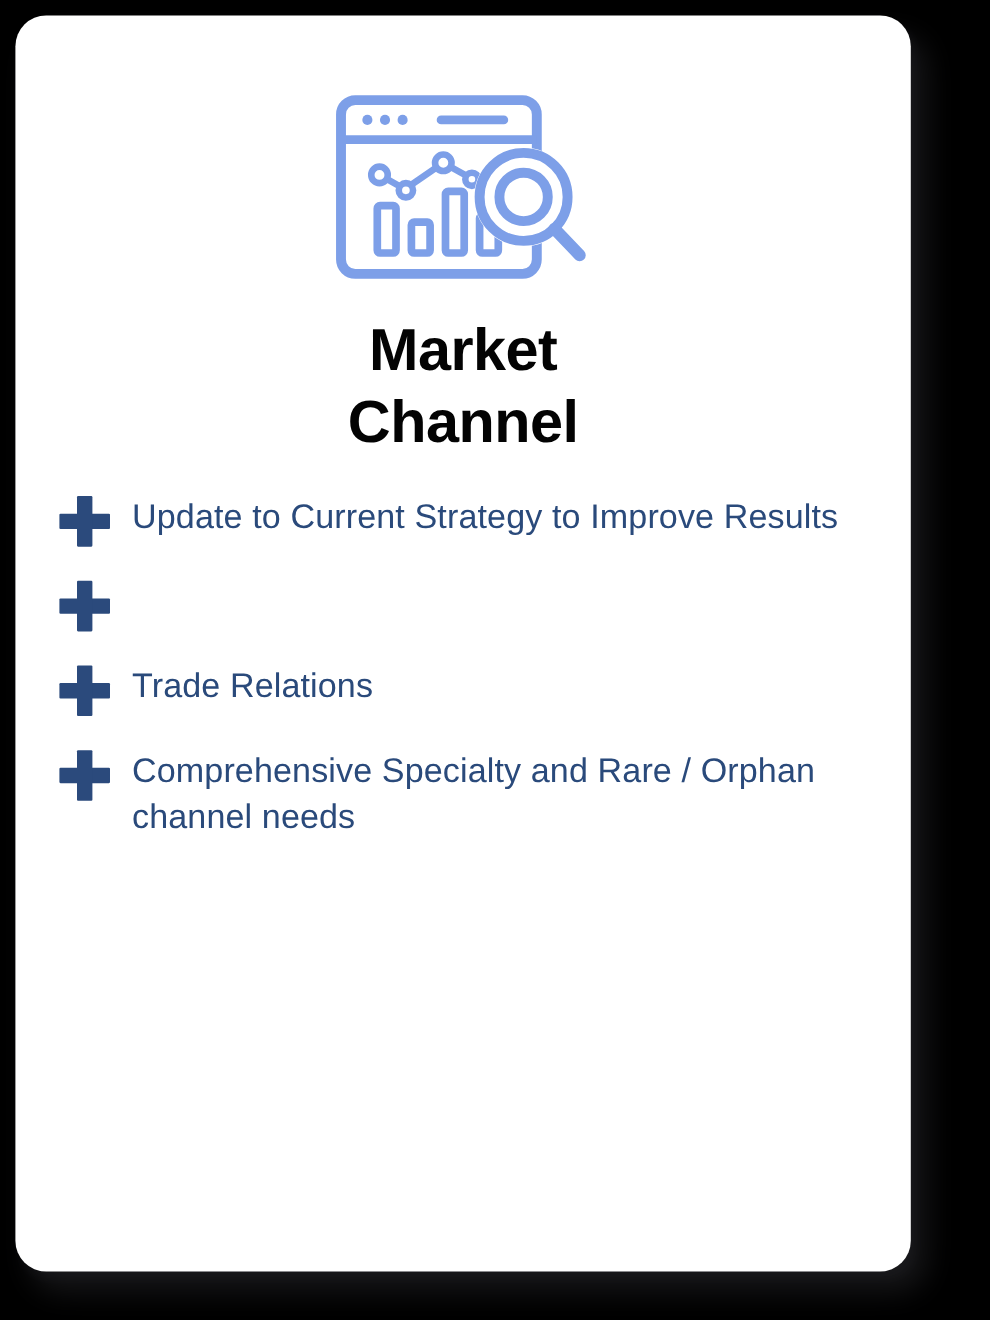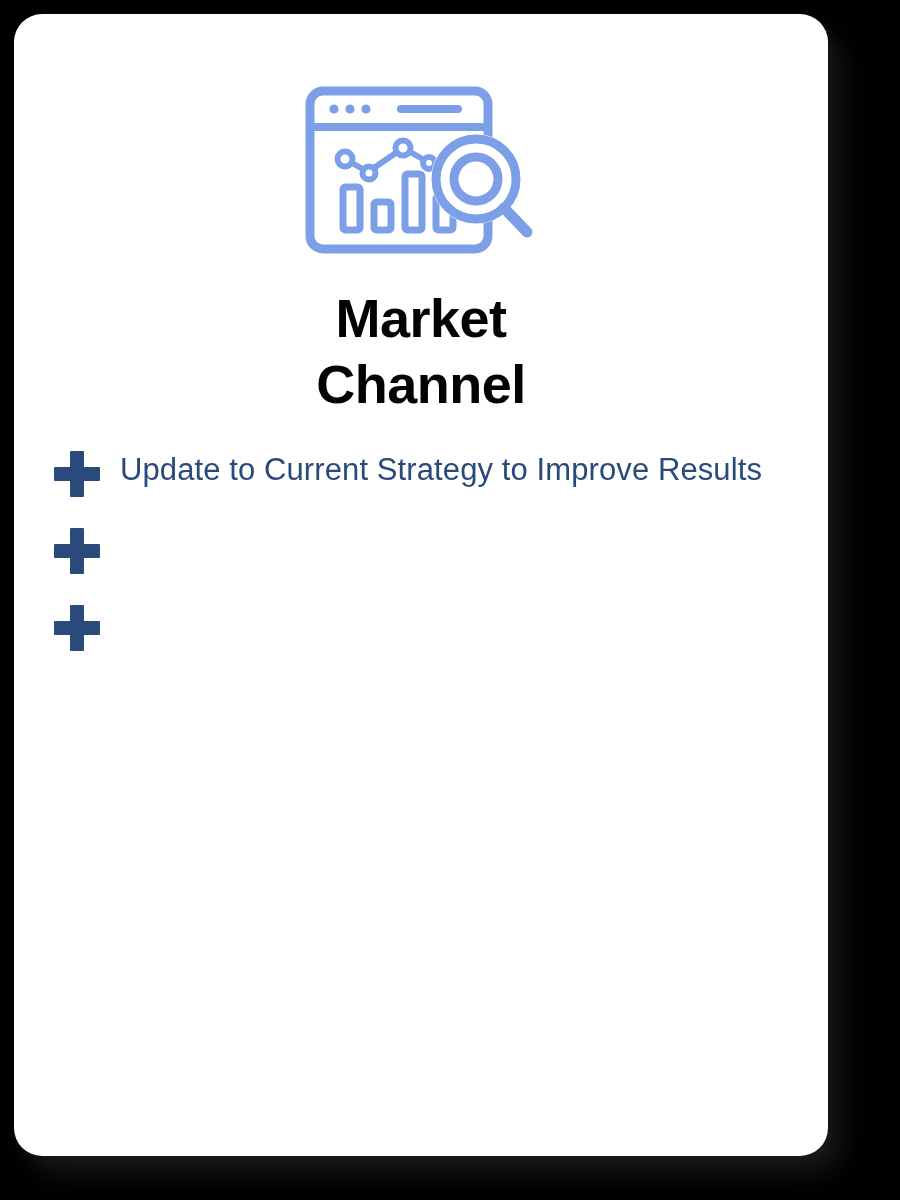--- a/index.html
+++ b/index.html
@@ -172,22 +172,27 @@
           <span class="plus-icon"></span>
           <span class="feature-text">Update to Current Strategy to Improve Results</span>
         </li>
 
         <li class="feature-item">
           <span class="plus-icon"></span>
         </li>
 
         <li class="feature-item">
           <span class="plus-icon"></span>
+          <span class="feature-text">Trade Relations</span>
         </li>
 
 
+        <li class="feature-item">
+          <span class="plus-icon"></span>
+          <span class="feature-text">Comprehensive Specialty and Rare / Orphan channel needs</span>
+        </li>
 
       </ul>
 
     </div>
   </div>
 
 </div>
 
 </body></html>

